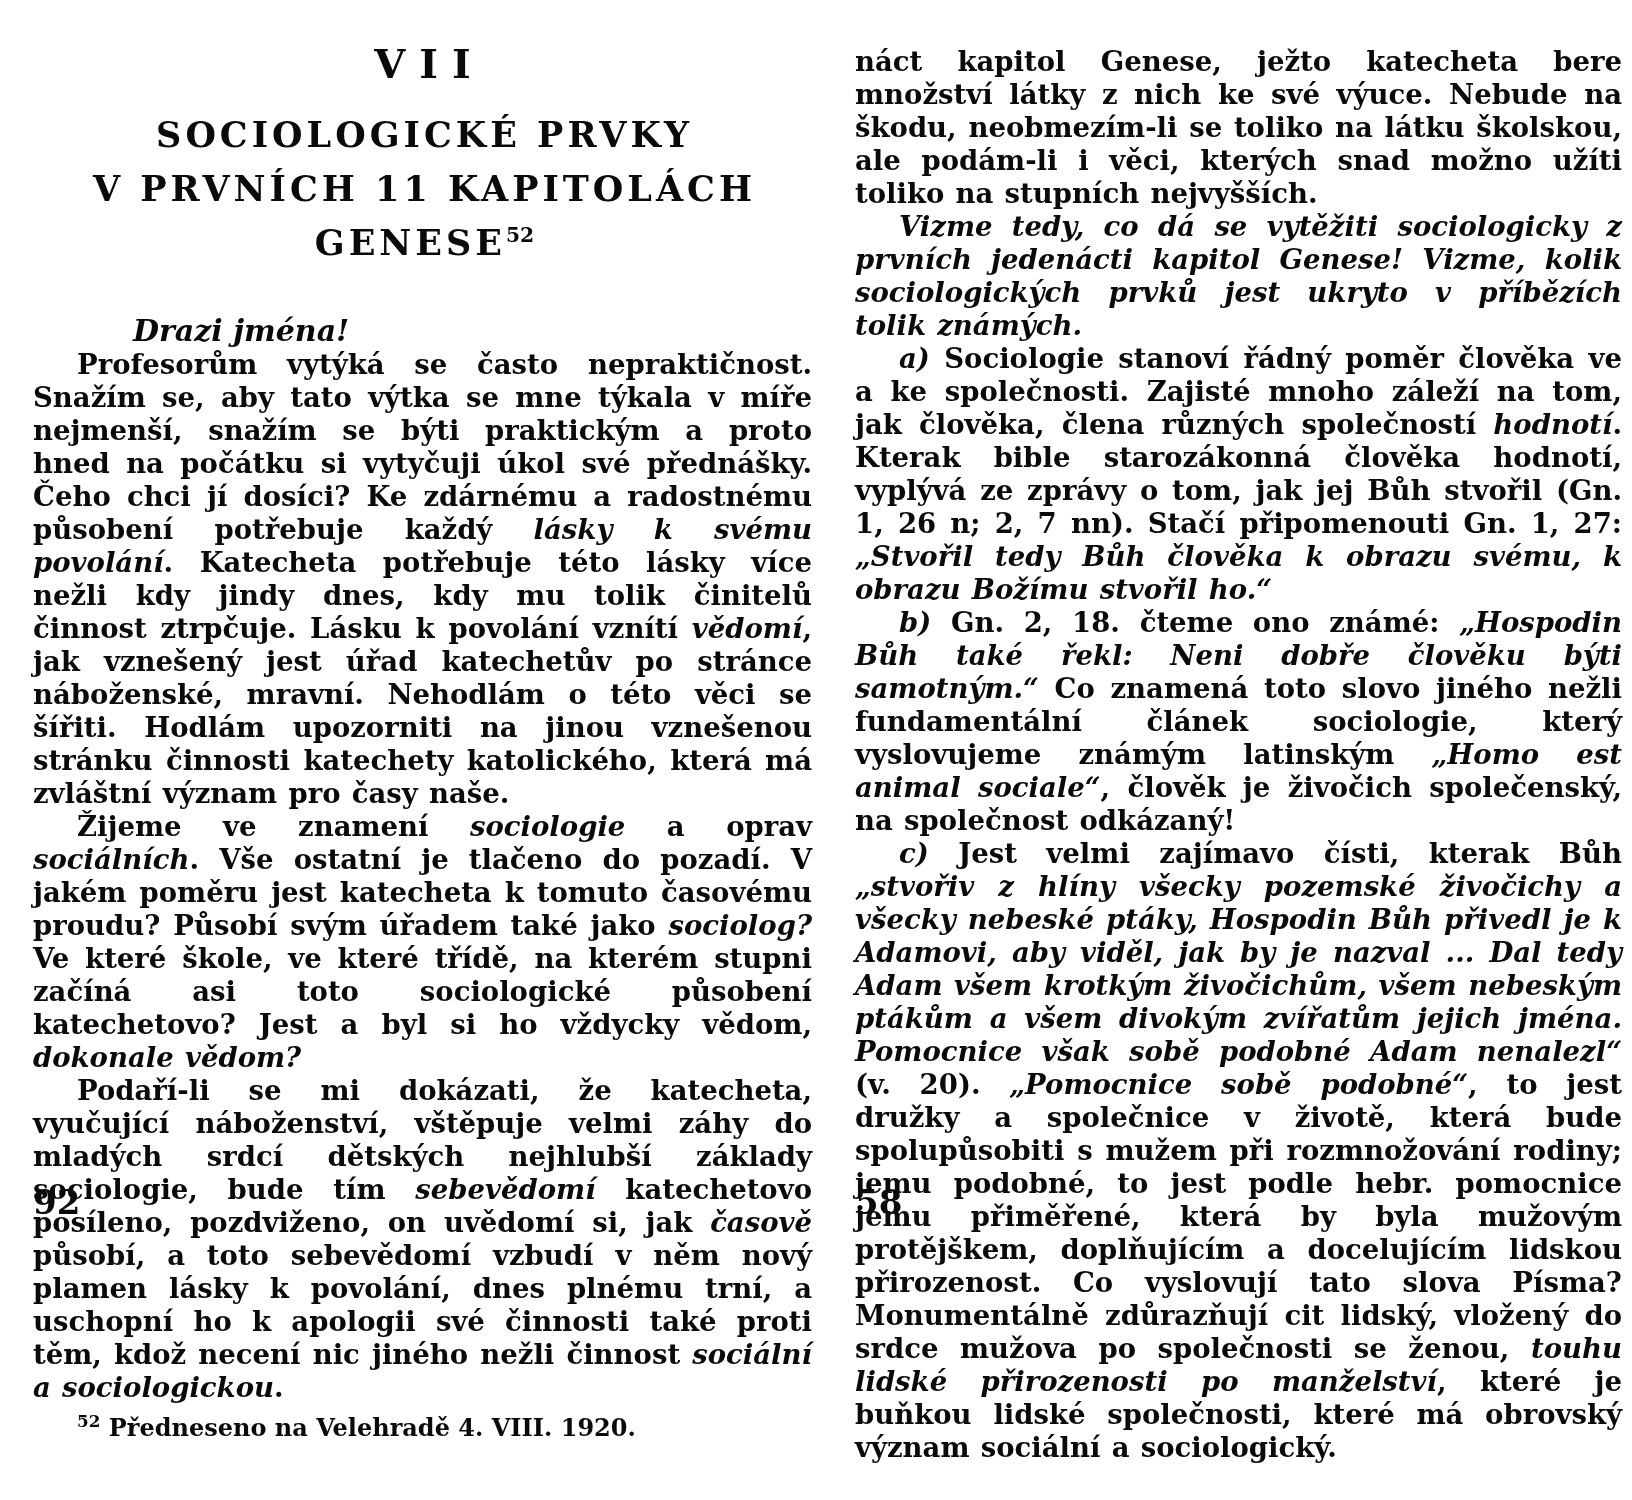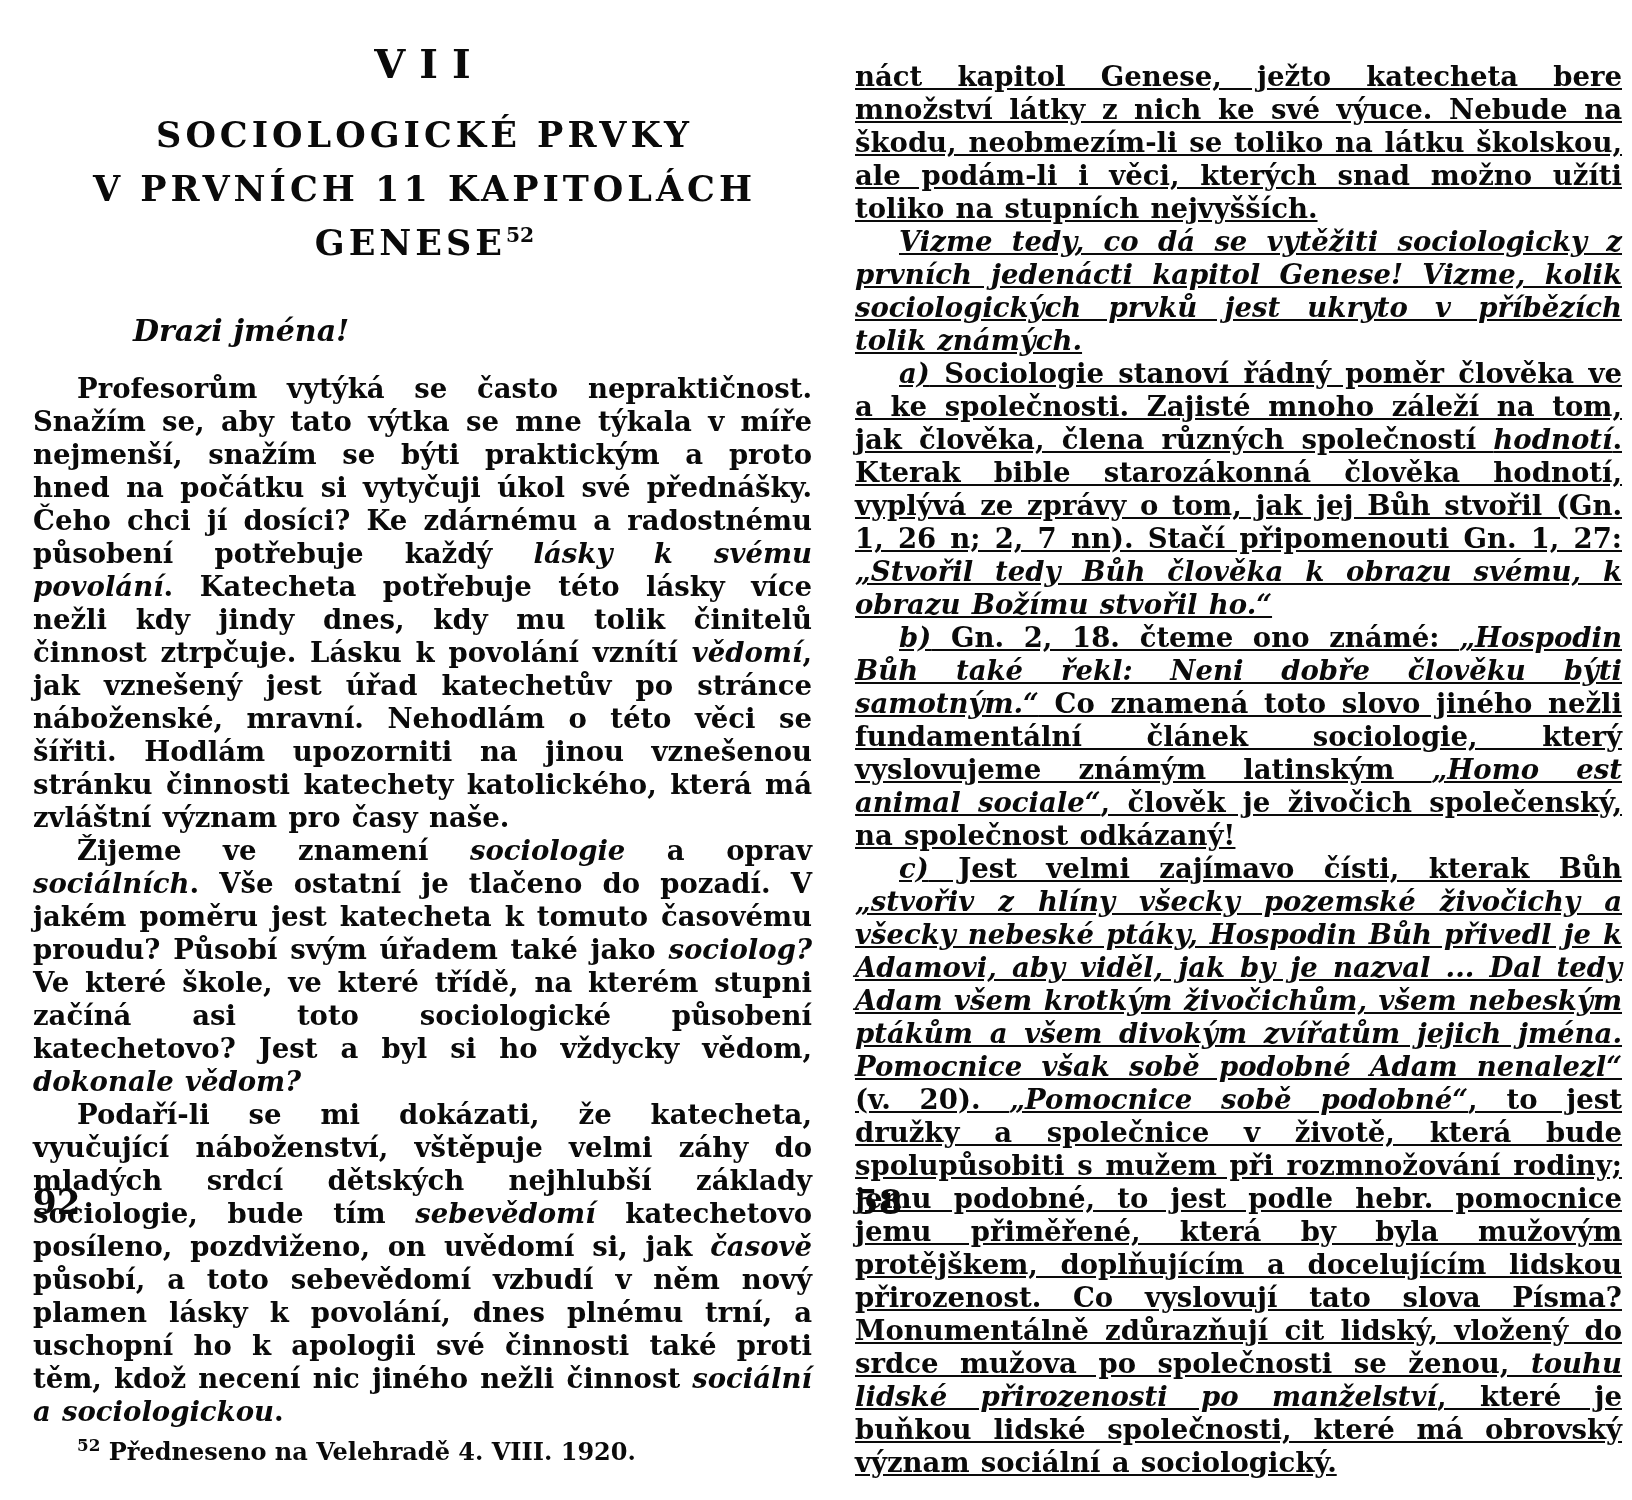--- a/index.html
+++ b/index.html
@@ -56,27 +56,26 @@
     letter-spacing: 0;
     text-align: center;
   }
   .salutation {
     font-style: italic;
     font-size: 30px;
     line-height: 34px;
     margin: 44px 0 0 100px;
   }
   .body-text {
-    margin-top: 24px;
     font-size: 27.5px;
     line-height: 33px;
     text-align: justify;
     word-spacing: 0.06em;
   }
-  .right .body-text { margin-top: 16px; text-decoration: underline; }
+  .right .body-text { margin-top: 1px; }
   .para { margin: 0; }
   .para.indent { text-indent: 44px; }
   .para.jlast { text-align-last: justify; }
   .it { font-style: italic; }
   .footnote {
     margin-top: 9px;
     padding-left: 44px;
     font-size: 24px;
     line-height: 30px;
   }

